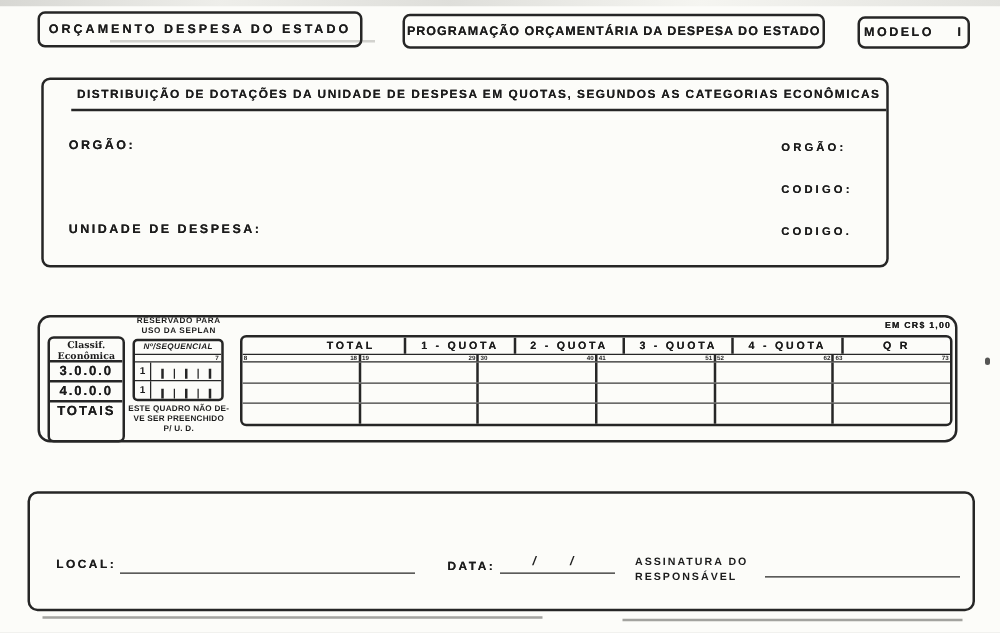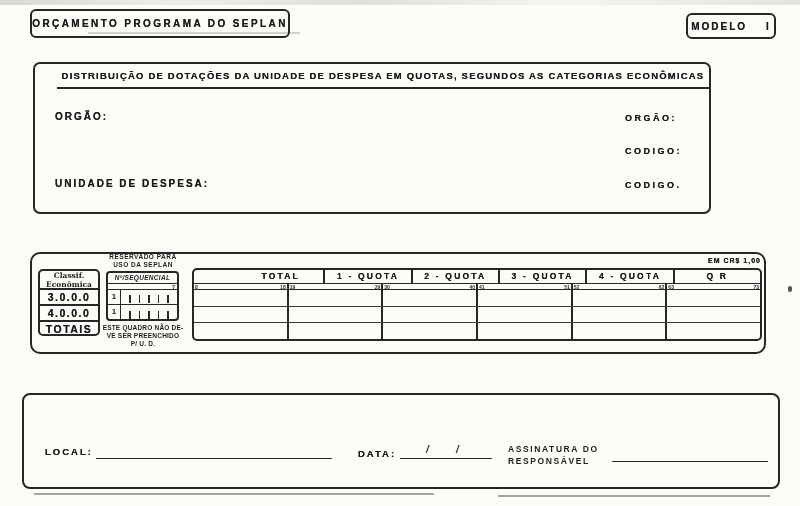--- a/index.html
+++ b/index.html
@@ -38,21 +38,21 @@
   .f-label,.f-code{position:absolute;font-weight:bold;font-size:10px;letter-spacing:2px;white-space:nowrap;}
   .f-label{left:20px;}
   .f-code{left:590px;font-size:9px;letter-spacing:2.5px;}
   .fr1{top:47px;} .fr2{top:80px;} .fr3{top:114px;}
   .fc1{top:49px;} .fc2{top:82px;} .fc3{top:116px;}
 
   
   .s2{position:absolute;left:30px;top:252px;width:736px;height:102px;
     border:2px solid #262626;border-radius:10px;}
 
-  .classif-box{position:absolute;left:38px;top:269px;width:62px;height:67px;
+  .classif-box{position:absolute;left:38px;top:269px;width:62px;height:85px;
     border:2px solid #262626;border-radius:5px;overflow:hidden;}
   .cb-head{height:19px;border-bottom:2px solid #262626;text-align:center;
     font-family:"DejaVu Serif", serif;font-weight:bold;font-size:7.5px;line-height:8.5px;padding-top:1px;}
   .cb-row{height:16px;line-height:15px;text-align:center;font-weight:bold;
     font-size:10.5px;letter-spacing:1.5px;border-bottom:2px solid #262626;}
   .cb-row:last-child{border-bottom:none;}
 
   .reserved-note{position:absolute;left:103px;top:253px;width:80px;text-align:center;
     font-weight:bold;font-size:6.5px;line-height:7.5px;letter-spacing:.5px;}
   .seplan-box{position:absolute;left:106px;top:271px;width:73px;height:50px;
@@ -105,21 +105,24 @@
 
 <div class="page">
 
   <div class="smudge-top"></div>
   <div class="smudge-under-box"></div>
   <div class="stray-dot"></div>
   <div class="stray-line-a"></div>
   <div class="stray-line-b"></div>
 
   <div class="hdr-box hdr-left txt">
-    <span>ORÇAMENTO PROGRAMA DO SEPLAN</span>
+    <span>ORÇAMENTO DESPESA DO ESTADO</span>
+  </div>
+  <div class="hdr-box hdr-center txt">
+    <span>PROGRAMAÇÃO ORÇAMENTÁRIA DA DESPESA DO ESTADO</span>
   </div>
   <div class="hdr-box hdr-model txt">
     <span>MODELO I</span>
   </div>
 
   <div class="s1">
     <div class="s1-title txt">DISTRIBUIÇÃO DE DOTAÇÕES DA UNIDADE DE DESPESA EM QUOTAS, SEGUNDOS AS CATEGORIAS ECONÔMICAS</div>
     <span class="f-label fr1 txt">ORGÃO:</span>
     <span class="f-code fc1 txt">ORGÃO:</span>
     <span class="f-code fc2 txt">CODIGO:</span>

